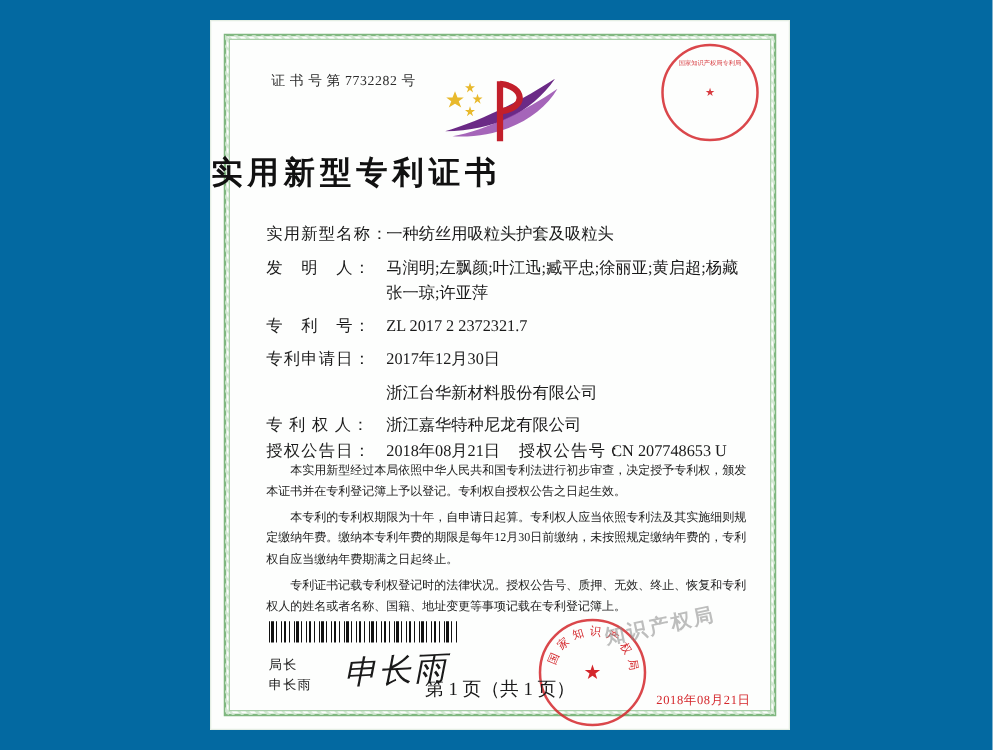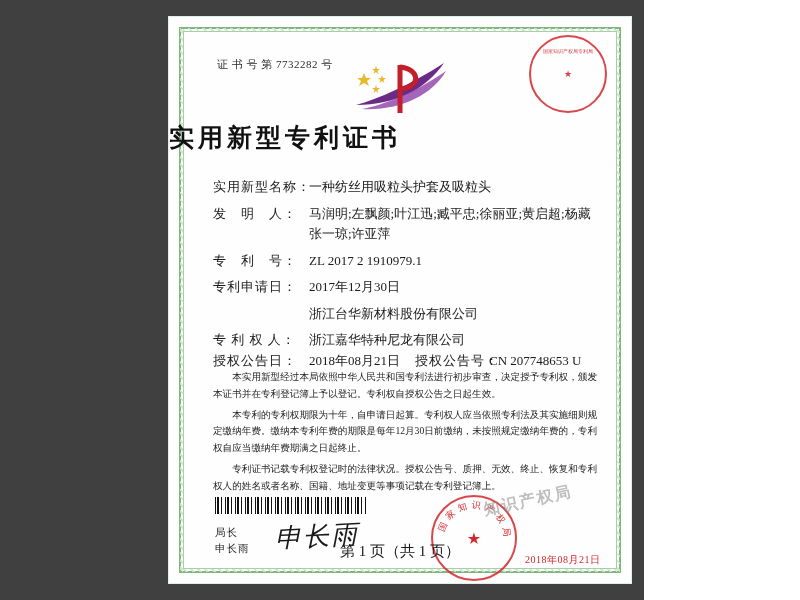--- a/index.html
+++ b/index.html
@@ -5,24 +5,24 @@
   html, body {
     margin: 0;
     padding: 0;
     width: 800px;
     height: 600px;
     background: #ffffff;
     font-family: "Liberation Serif", serif;
   }
   #page {
     position: relative;
-    width: 644px;
+    width: 794px;
     height: 600px;
     overflow: hidden;
-    background: #404040;
+    background: #0369a1;
   }
   
   .sheet {
     position: absolute;
     left: 168px;
     top: 16px;
     width: 464px;
     height: 568px;
     background: #fdfefd;
     border: 1px solid #e4eee4;
@@ -338,21 +338,21 @@
       <div class="row tight">
         <div class="lbl">发　明　人：</div>
         <div class="val">马润明;左飘颜;叶江迅;臧平忠;徐丽亚;黄启超;杨藏</div>
       </div>
       <div class="row sub">
         <div class="lbl"></div>
         <div class="val">张一琼;许亚萍</div>
       </div>
       <div class="row">
         <div class="lbl">专　利　号：</div>
-        <div class="val">ZL 2017 2 1910979.1</div>
+        <div class="val">ZL 2017 2 2372321.7</div>
       </div>
       <div class="row">
         <div class="lbl">专利申请日：</div>
         <div class="val">2017年12月30日</div>
       </div>
       <div class="row sub">
         <div class="lbl"></div>
         <div class="val">浙江台华新材料股份有限公司</div>
       </div>
       <div class="row tight">

